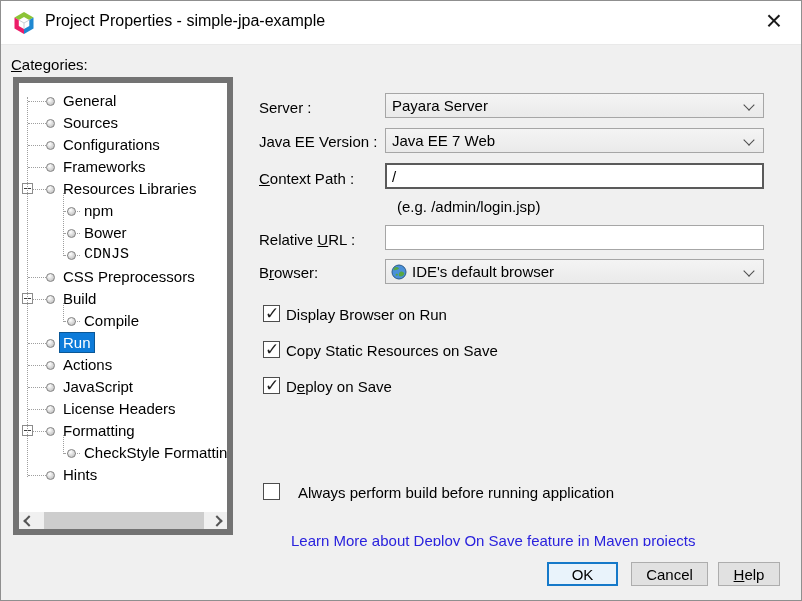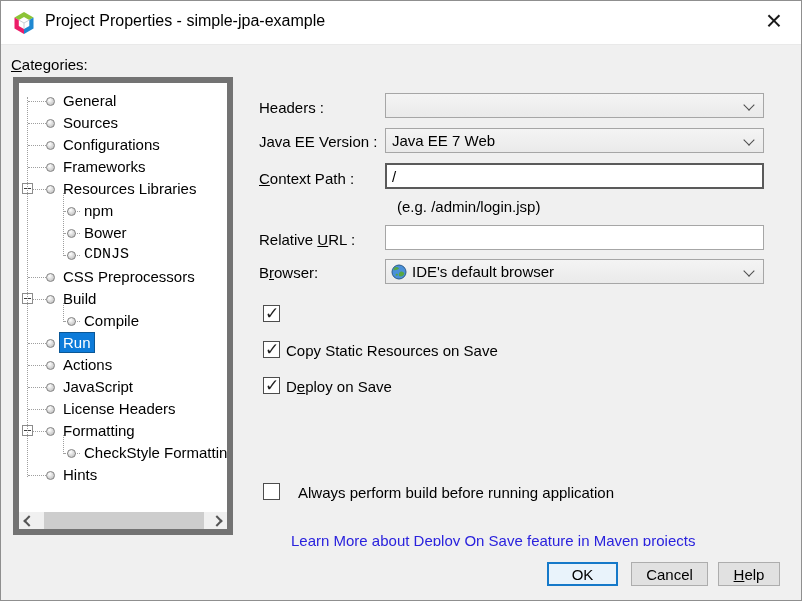--- a/index.html
+++ b/index.html
@@ -165,22 +165,23 @@
     <div class="vline" style="left:44px;top:110px;height:63px;"></div>
     <div class="vline" style="left:44px;top:220px;height:19px;"></div>
     <div class="vline" style="left:44px;top:352px;height:19px;"></div>
     <div class="hscroll">
       <div class="sarrow leftA"></div>
       <div class="sthumb"></div>
       <div class="sarrow rightA"></div>
     </div>
   </div>
 
-  <div class="flabel" style="left:258px;top:98px">Headers :</div>
+  <div class="flabel" style="left:258px;top:98px">Server :</div>
   <div class="combo" style="left:384px;top:92px">
+    <span class="ctext">Payara Server</span>
     <span class="chev"></span>
   </div>
 
   <div class="flabel" style="left:258px;top:132px">Java EE Version :</div>
   <div class="combo" style="left:384px;top:127px">
     <span class="ctext">Java EE 7 Web</span>
     <span class="chev"></span>
   </div>
 
   <div class="flabel" style="left:258px;top:169px"><span class="mn">C</span><span>ontext Path :</span></div>
@@ -196,20 +197,21 @@
       <circle cx="8" cy="8" r="7" fill="#4a90d9" stroke="#2a5a8a" stroke-width="1"></circle>
       <path d="M3,4 C5,2.5 7,3 8,4.5 C6.5,6 4,6.5 2.5,6 Z" fill="#57a642"></path>
       <path d="M9,8 C11,7 13,8 13.5,10 C12,12.5 9.5,13 8,12 C7.5,10.5 8,9 9,8 Z" fill="#57a642"></path>
       <path d="M5,10 C6,9.5 7,10 7,11 C6,12 4.8,11.8 4.5,11 Z" fill="#57a642"></path>
     </svg>
     <span class="ctext">IDE's default browser</span>
     <span class="chev"></span>
   </div>
 
   <div class="cbbox checked" style="left:262px;top:304px"></div>
+  <div class="cblabel" style="left:285px;top:305px">Display Browser on Run</div>
 
   <div class="cbbox checked" style="left:262px;top:340px"></div>
   <div class="cblabel" style="left:285px;top:341px">Copy Static Resources on Save</div>
 
   <div class="cbbox checked" style="left:262px;top:376px"></div>
   <div class="cblabel" style="left:285px;top:377px"><span>D</span><span class="mn">e</span><span>ploy on Save</span></div>
 
 
   <div class="cbbox" style="left:262px;top:482px"></div>
   <div class="cblabel" style="left:297px;top:483px">Always perform build before running application</div>

